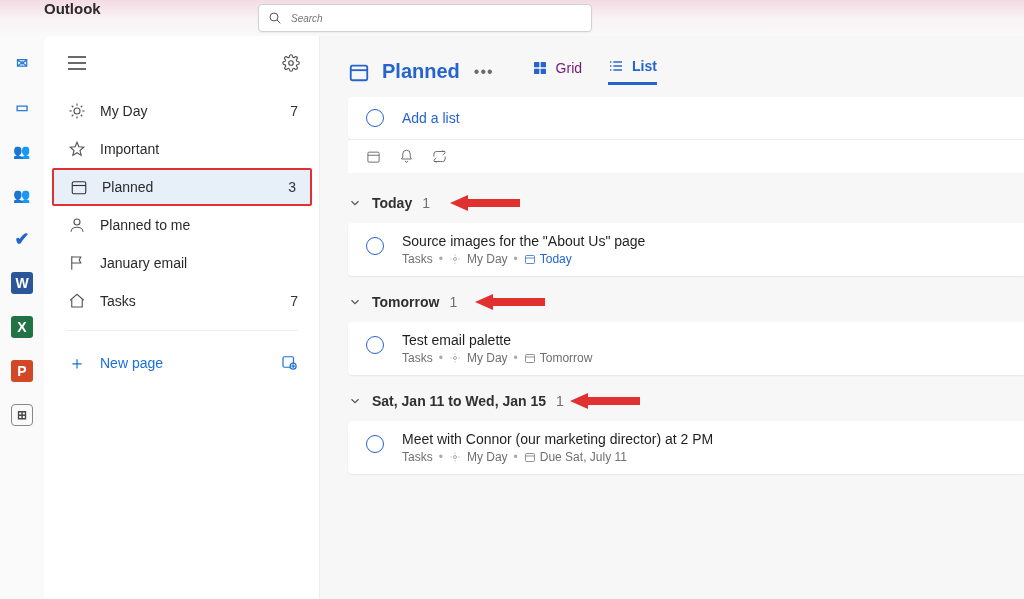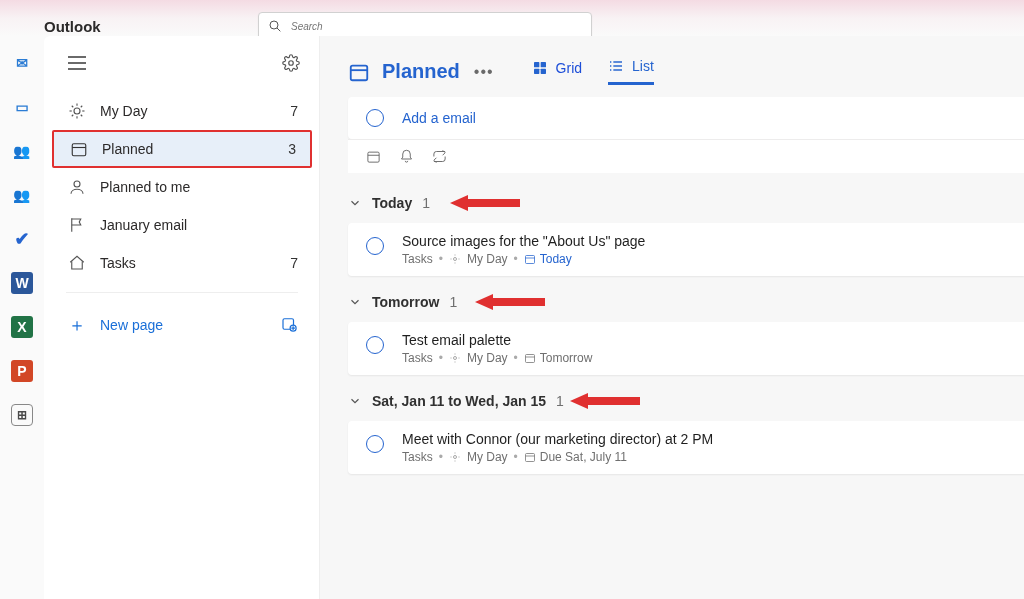--- a/index.html
+++ b/index.html
@@ -6,24 +6,23 @@
   body {
     font-family: "Segoe UI", -apple-system, "Helvetica Neue", Arial, sans-serif;
     background: linear-gradient(180deg, #f4dbe3 0%, #f8f2f4 3%, #fafafa 6%);
     width: 1024px;
     height: 599px;
     overflow: hidden;
     color: #201f1e;
   }
   .top-bar {
     position: absolute;
-    top: 8px; left: 0; right: 0;
+    top: 0; left: 0; right: 0;
     height: 36px;
     display: flex;
-    align-items: center;
   }
   .app-title {
     font-size: 15px;
     font-weight: 600;
     color: #2c2a2a;
     margin-left: 44px;
   }
   .search-box {
     position: absolute;
     left: 258px;
@@ -149,25 +148,25 @@
     color:#2564cf;
   }
   .main-title{ font-size:20px; font-weight:600;}
   .main-title-icon{ width:22px; height:22px; }
   .dots{ color:#6a6a6a; font-size:16px; letter-spacing:1px;}
   .view-toggle{
     display:flex; gap:26px; margin-left:24px;
   }
   .view-opt{
     display:flex; align-items:center; gap:8px;
-    font-size:14px; color:#1d4ed8;
+    font-size:14px; color:#701a75;
     padding-bottom:8px;
     cursor: pointer;
   }
-  .view-opt.active{ border-bottom:3px solid #2564cf; color:#2564cf; font-weight:400;}
+  .view-opt.active{ border-bottom:3px solid #2564cf; color:#2564cf; font-weight:700;}
 
   .add-task{
     margin: 0 0 0 28px;
     background:#fff;
     border-radius:4px 0 0 4px;
     box-shadow:0 1px 2px rgba(0,0,0,0.06);
     display:flex; align-items:center;
     padding: 12px 18px;
     gap:18px;
   }
@@ -276,20 +275,29 @@
             <line x1="19" y1="12" x2="22" y2="12"></line>
             <line x1="5" y1="5" x2="7" y2="7"></line>
             <line x1="17" y1="17" x2="19" y2="19"></line>
             <line x1="5" y1="19" x2="7" y2="17"></line>
             <line x1="17" y1="7" x2="19" y2="5"></line>
           </g>
         </svg>
       </span>
     <span class="nav-label">My Day</span>
     <span class="nav-count">7</span>
+  </div>
+  <div class="nav-item">
+    <span class="nav-icon">
+        <svg viewBox="0 0 24 24" width="18" height="18" fill="none" stroke="#555" stroke-width="1.5">
+          <polygon points="12,3 14.5,9 21,9.5 16,14 17.5,20.5 12,17 6.5,20.5 8,14 3,9.5 9.5,9"></polygon>
+        </svg>
+      </span>
+    <span class="nav-label">Important</span>
+    <span class="nav-count"></span>
   </div>
   <div class="nav-item selected">
     <span class="nav-icon">
         <svg viewBox="0 0 24 24" width="18" height="18" fill="none" stroke="#333" stroke-width="1.5">
           <rect x="3" y="5" width="18" height="16" rx="2"></rect>
           <line x1="3" y1="10" x2="21" y2="10"></line>
         </svg>
       </span>
     <span class="nav-label">Planned</span>
     <span class="nav-count">3</span>
@@ -369,21 +377,21 @@
             <line x1="3" y1="12" x2="5" y2="12"></line>
             <line x1="3" y1="18" x2="5" y2="18"></line>
           </svg>
         <span>List</span>
       </div>
     </div>
   </div>
 
   <div class="add-task">
     <div class="circle"></div>
-    <div class="text">Add a email</div>
+    <div class="text">Add a list</div>
   </div>
   <div class="add-task-sub">
     <svg viewBox="0 0 24 24">
         <rect x="3" y="5" width="18" height="16" rx="2"></rect>
         <line x1="3" y1="10" x2="21" y2="10"></line>
       </svg>
     <svg viewBox="0 0 24 24">
         <path d="M6 8a6 6 0 1 1 12 0v5l2 3H4l2-3z"></path>
         <path d="M10 19a2 2 0 0 0 4 0"></path>
       </svg>

